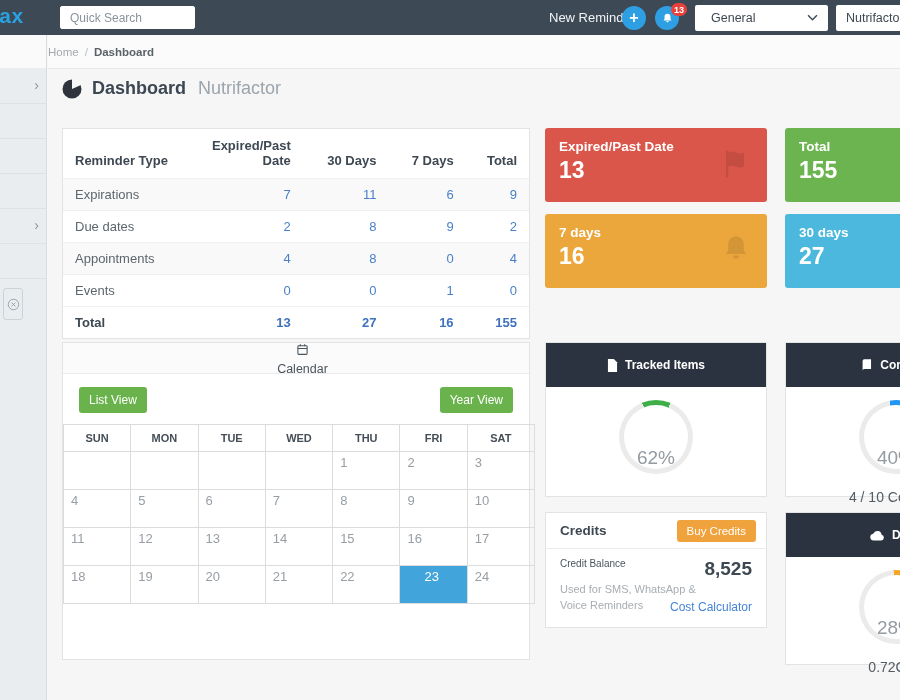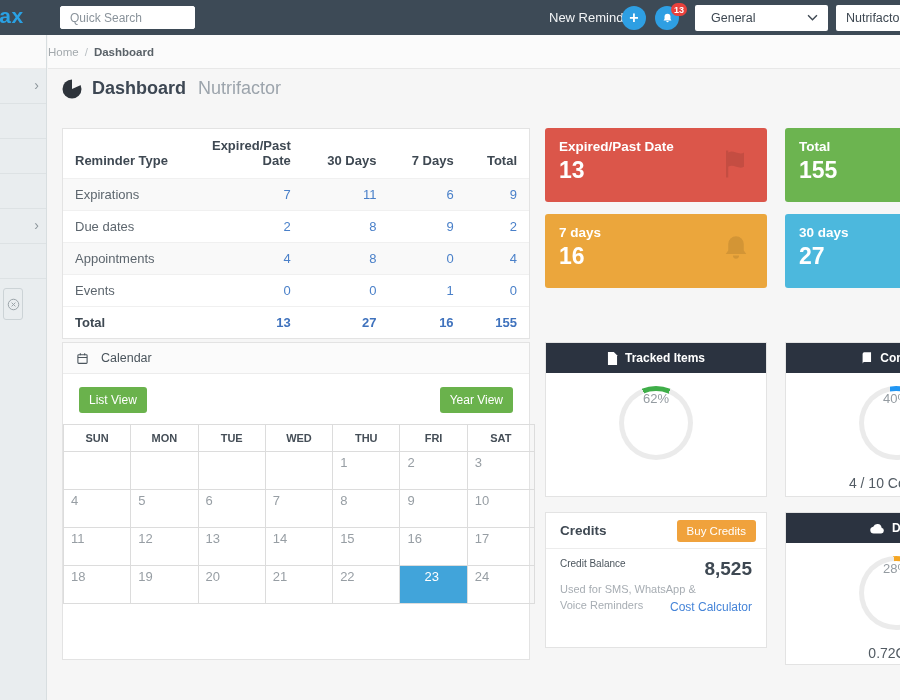--- a/index.html
+++ b/index.html
@@ -54,42 +54,42 @@
   .sumcard { position:absolute; width:222px; height:74px; border-radius:3px; color:#fff; padding:11px 14px; overflow:hidden; }
   .sumcard .slabel { font-size:13.5px; font-weight:700; }
   .sumcard .svalue { font-size:23px; font-weight:700; margin-top:3px; }
   .sumcard .sicon { position:absolute; right:14px; top:18px; opacity:.8; }
   .sc-red    { left:545px; top:128px; background:#db564a; }
   .sc-green  { left:785px; top:128px; background:#6cb450; }
   .sc-orange { left:545px; top:214px; background:#eba63c; }
   .sc-blue   { left:785px; top:214px; background:#4cb8dd; }
   
   .cal-card { left:62px; top:342px; width:468px; height:318px; }
-  .cal-head { height:31px; background:#fbfbfb; border-bottom:1px solid #ececec; display:flex; align-items:center; gap:12px; padding-left:13px; font-size:12.5px; color:#4a545c; }
+  .cal-head { height:31px; background:#fbfbfb; border-bottom:1px solid #ececec; display:flex; align-items:center; gap:6px; padding-left:13px; font-size:12.5px; color:#4a545c;flex-direction:column; }
   .cal-toolbar { position:relative; height:46px; }
   .btn-green { background:#6ab24c; color:#fff; border:none; border-radius:3px; font-size:12px; padding:6px 10px; cursor:pointer; font-family:"Liberation Sans",sans-serif; }
   .btn-list { position:absolute; left:16px; top:13px; }
   .btn-year { position:absolute; right:16px; top:13px; }
   .month-nav { position:absolute; left:0; right:0; top:10px; display:flex; align-items:center; justify-content:center; gap:12px; }
   .month-label { font-size:20px; font-weight:700; color:#3a4754; }
   .month-arrow { cursor:pointer; display:flex; align-items:center; }
   table.cal { border-collapse:collapse; margin:4px auto 0; width:472px; table-layout:fixed; }
   .cal th { border:1px solid #dcdcdc; height:27px; font-size:11px; font-weight:700; color:#454e57; text-align:center; }
   .cal td { border:1px solid #dcdcdc; height:38px; vertical-align:top; text-align:left; padding:3px 0 0 7px; font-size:13px; color:#979ea4; cursor:pointer; }
   .cal td.selected { background:#41a4da; color:#fff;padding-left:24px; }
   
-  .widget-head { height:30px; background:#2b3340; color:#fff; font-size:12px; font-weight:700; display:flex; align-items:center; justify-content:center; gap:7px; }
+  .widget-head { height:44px; background:#2b3340; color:#fff; font-size:12px; font-weight:700; display:flex; align-items:center; justify-content:center; gap:7px; }
   .tracked-card { left:545px; top:342px; width:222px; height:155px; }
   .contacts-card { left:785px; top:342px; width:222px; height:155px; }
   .drive-card { left:785px; top:512px; width:222px; height:153px; }
   .donut { width:74px; height:74px; border-radius:50%; margin:13px auto 0; position:relative; background:#ebebeb; }
-  .donut .hole { position:absolute; inset:5px; background:#fff; border-radius:50%; display:flex; align-items:flex-start; justify-content:center; font-size:13px; color:#949ba1; }
+  .donut .hole { position:absolute; inset:5px; background:#fff; border-radius:50%; display:flex; align-items:flex-end; justify-content:center; font-size:19px; color:#949ba1; }
   .widget-summary { text-align:center; font-size:14px; color:#525b63; margin-top:15px; }
   
-  .credits-card { left:545px; top:512px; width:222px; height:136px; }
+  .credits-card { left:545px; top:512px; width:222px; height:116px; }
   .credits-head { height:36px; border-bottom:1px solid #ececec; display:flex; align-items:center; padding:0 10px 0 14px; }
   .credits-title { font-size:13.5px; font-weight:700; color:#3e4852; }
   .buy-btn { margin-left:auto; background:#f0a23c; color:#fff; border:none; border-radius:3px; font-size:11.5px; padding:5px 10px; cursor:pointer; font-family:"Liberation Sans",sans-serif; }
   .credits-body { padding:9px 14px 8px; position:relative; }
   .credit-row { display:flex; align-items:flex-start; }
   .credit-label { font-size:10px; color:#4a545c; }
   .credit-value { margin-left:auto; font-size:19px; font-weight:700; color:#3e4852; }
   .credit-desc { font-size:11px; color:#a7adb3; width:150px; line-height:1.45; margin-top:2px; }
   .cost-link { position:absolute; right:14px; bottom:8px; font-size:12px; color:#4584d8; cursor:pointer; }
   

